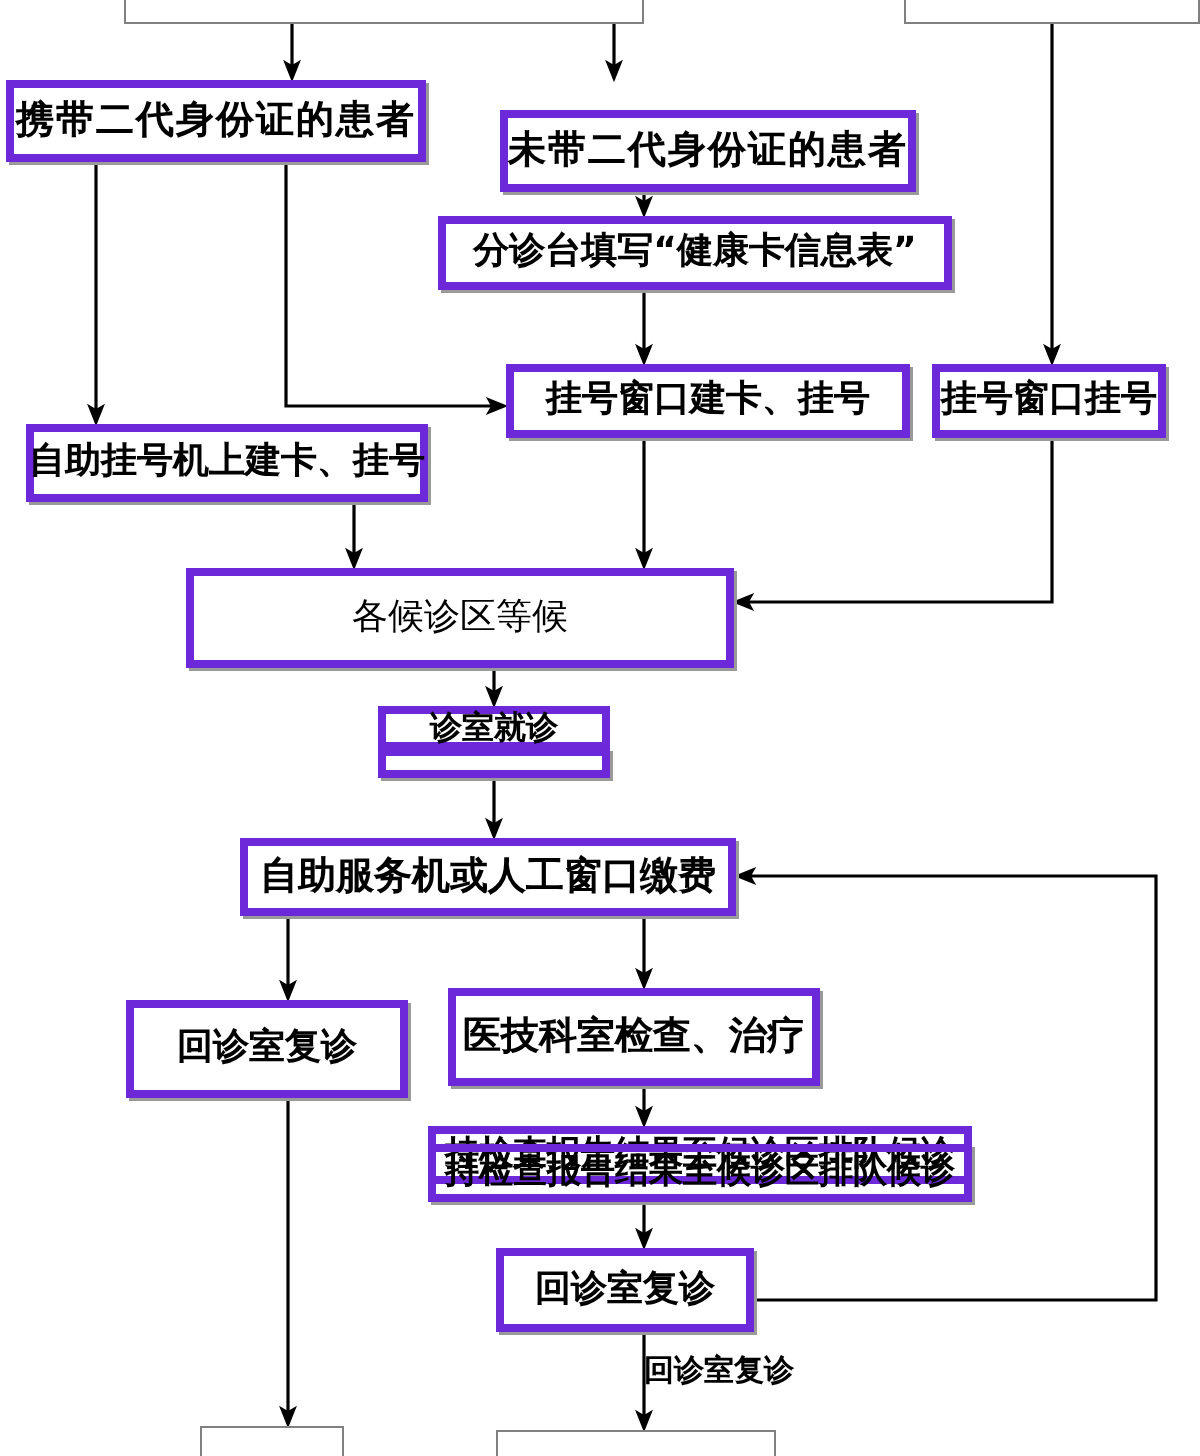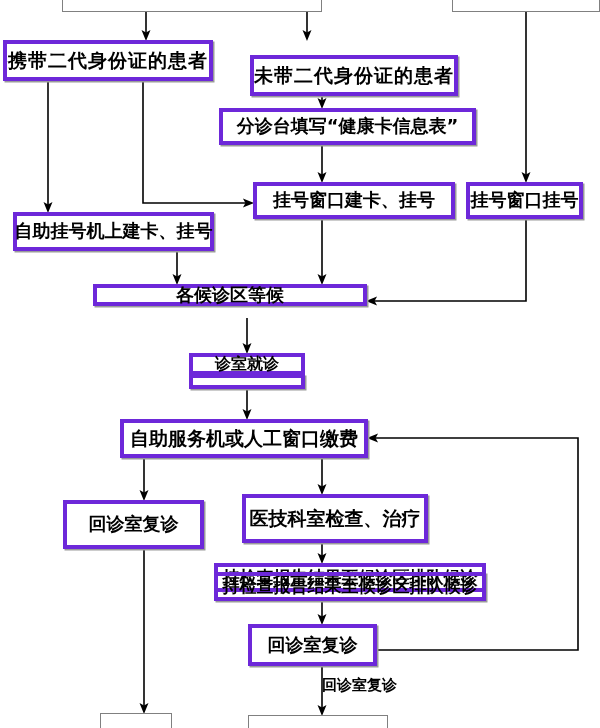--- a/index.html
+++ b/index.html
@@ -93,38 +93,38 @@
   </div>
 
   <div class="node sh" style="left:466px;top:182px;width:117px;height:37px;font-size:18px;font-weight:bold;">
     <span class="txt">挂号窗口挂号</span>
   </div>
 
   <div class="node sh" style="left:13px;top:212px;width:201px;height:39px;font-size:18px;font-weight:bold;">
     <span class="txt">自助挂号机上建卡、挂号</span>
   </div>
 
-  <div class="node sh" style="left:93px;top:284px;width:274px;height:22px;font-size:18px;font-weight:bold;">
+  <div class="node sh" style="left:93px;top:284px;width:274px;height:50px;font-size:18px;font-weight:normal;">
     <span class="txt">各候诊区等候</span>
   </div>
 
   <div class="node" style="left:189px;top:353px;width:116px;height:22px;font-size:16px;font-weight:bold;">
     <span class="txt">诊室就诊</span>
   </div>
   <div class="node sh" style="left:189px;top:374px;width:116px;height:15px;"></div>
 
   <div class="node sh" style="left:120px;top:419px;width:248px;height:39px;font-size:19px;font-weight:bold;">
     <span class="txt">自助服务机或人工窗口缴费</span>
   </div>
 
   <div class="node sh" style="left:63px;top:500px;width:141px;height:49px;font-size:18px;font-weight:bold;">
     <span class="txt">回诊室复诊</span>
   </div>
 
-  <div class="node sh" style="left:242px;top:494px;width:186px;height:49px;font-size:19px;font-weight:bold;">
+  <div class="node sh" style="left:224px;top:494px;width:186px;height:49px;font-size:19px;font-weight:bold;">
     <span class="txt">医技科室检查、治疗</span>
   </div>
 
   <div class="node" style="left:214px;top:563px;width:272px;height:29px;font-size:17px;font-weight:bold;">
     <span class="txt">持检查报告结果至候诊区排队候诊</span>
   </div>
   <div class="node sh" style="left:214px;top:572px;width:272px;height:29px;font-size:17px;font-weight:bold;background:transparent;">
     <span class="txt">持检查报告结果至候诊区排队候诊</span>
   </div>
 

